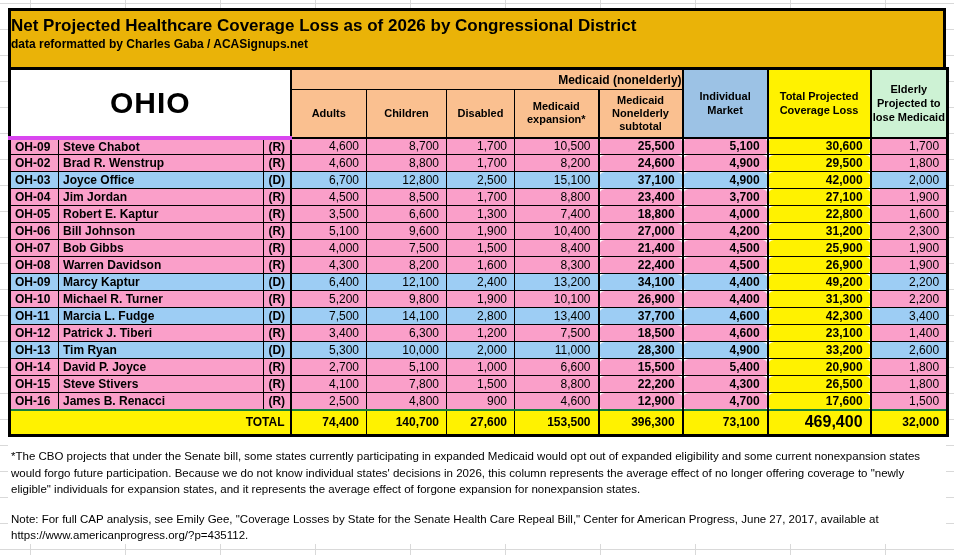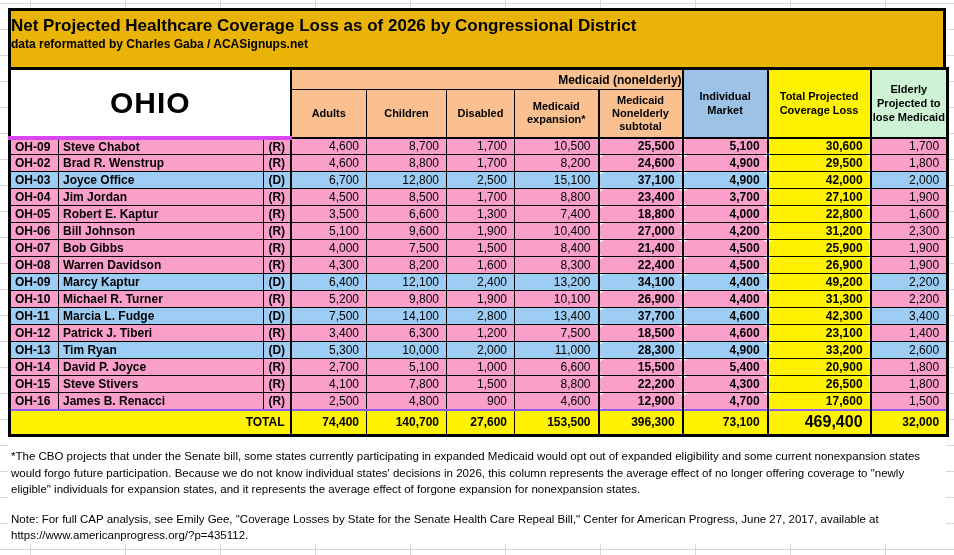--- a/index.html
+++ b/index.html
@@ -69,21 +69,21 @@
 
   .dist  { font-weight:bold; padding-left:4px; }
   .name  { font-weight:bold; padding-left:4px; }
   .party { font-weight:bold; text-align:center; }
   .num   { text-align:right; padding-right:7px; }
   .bold  { font-weight:bold;border-radius:6px; }
 
   tfoot td {
     background:var(--total-column,#FFF200);
     font-weight:bold; font-size:12px; height:26px;
-    border-top:2px solid #8b5cf6; white-space:nowrap;
+    border-top:2px solid #15803d; white-space:nowrap;
   }
   .total-label { text-align:right; padding-right:5px; }
   .grand { font-size:16px; }
 
   .footnotes {
     padding:11px 2px 0 3px; font-size:11.5px; line-height:16.5px;
     width:936px; background:#fff;
   }
   .footnotes p + p { margin-top:13px; }
 </style>

